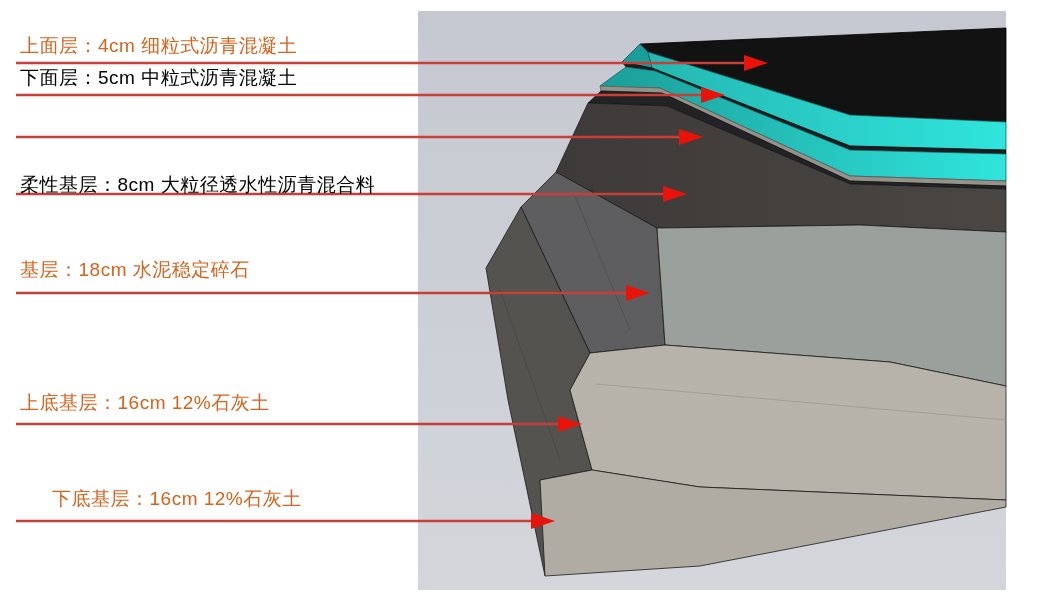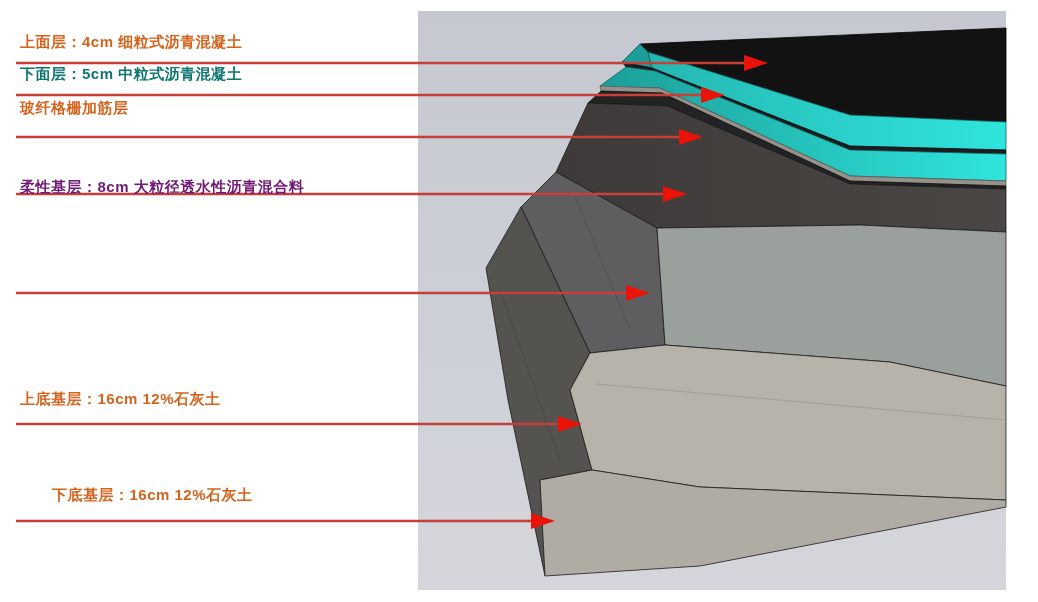--- a/index.html
+++ b/index.html
@@ -1,19 +1,19 @@
 <!DOCTYPE html>
 <html><head>
 <meta charset="utf-8">
 <style>
   html,body{margin:0;padding:0;background:#ffffff;}
   #stage{position:relative;width:1038px;height:602px;background:#ffffff;overflow:hidden;
          font-family:"Liberation Sans","DejaVu Sans",sans-serif;}
   #scene-svg{position:absolute;left:0;top:0;z-index:1;}
-  .layer-label{position:absolute;left:20px;z-index:2;font-size:15px;font-weight:bold;
+  .layer-label{position:absolute;left:20px;z-index:2;font-size:19px;font-weight:normal;
                white-space:nowrap;letter-spacing:0.5px;}
 </style>
 </head>
 <body>
 
 <div id="stage" style="background: rgb(255, 255, 255);">
 
   <svg id="scene-svg" width="1038" height="602" viewBox="0 0 1038 602">
     <defs>
       <linearGradient id="bgGrad" x1="0" y1="0" x2="0" y2="1">
@@ -92,19 +92,19 @@
         <polygon points="582,424 558,416 558,432" fill="#e91309"></polygon>
       </g>
       <g>
         <line x1="16" y1="521" x2="535" y2="521" stroke-width="2.4" stroke="#c63f38"></line>
         <polygon points="555,521 531,513 531,529" fill="#e91309"></polygon>
       </g>
     </g>
   </svg>
 
   <div class="layer-label" style="top: 33px; color: rgb(212, 99, 28);">上面层：4cm 细粒式沥青混凝土</div>
-  <div class="layer-label" style="top: 65px; color: #0f766e; text-align: center;">下面层：5cm 中粒式沥青混凝土</div>
-  <div class="layer-label" style="top: 99px; color: rgb(212, 99, 28);">玻纤格栅加筋层</div>
-  <div class="layer-label" style="top: 178px; color: #701a75;">柔性基层：8cm 大粒径透水性沥青混合料</div>
+  <div class="layer-label" style="top: 65px; color: #000000; text-align: center;">下面层：5cm 中粒式沥青混凝土</div>
+  <div class="layer-label" style="top: 172px; color: #000000;">柔性基层：8cm 大粒径透水性沥青混合料</div>
+  <div class="layer-label" style="top: 257px; color: rgb(212, 99, 28);">基层：18cm 水泥稳定碎石</div>
   <div class="layer-label" style="top: 390px; color: rgb(212, 99, 28); text-align: right;">上底基层：16cm 12%石灰土</div>
   <div class="layer-label" style="top: 486px; color: rgb(212, 99, 28); margin-left: 32px;">下底基层：16cm 12%石灰土</div>
 
 </div>
 
 </body></html>

